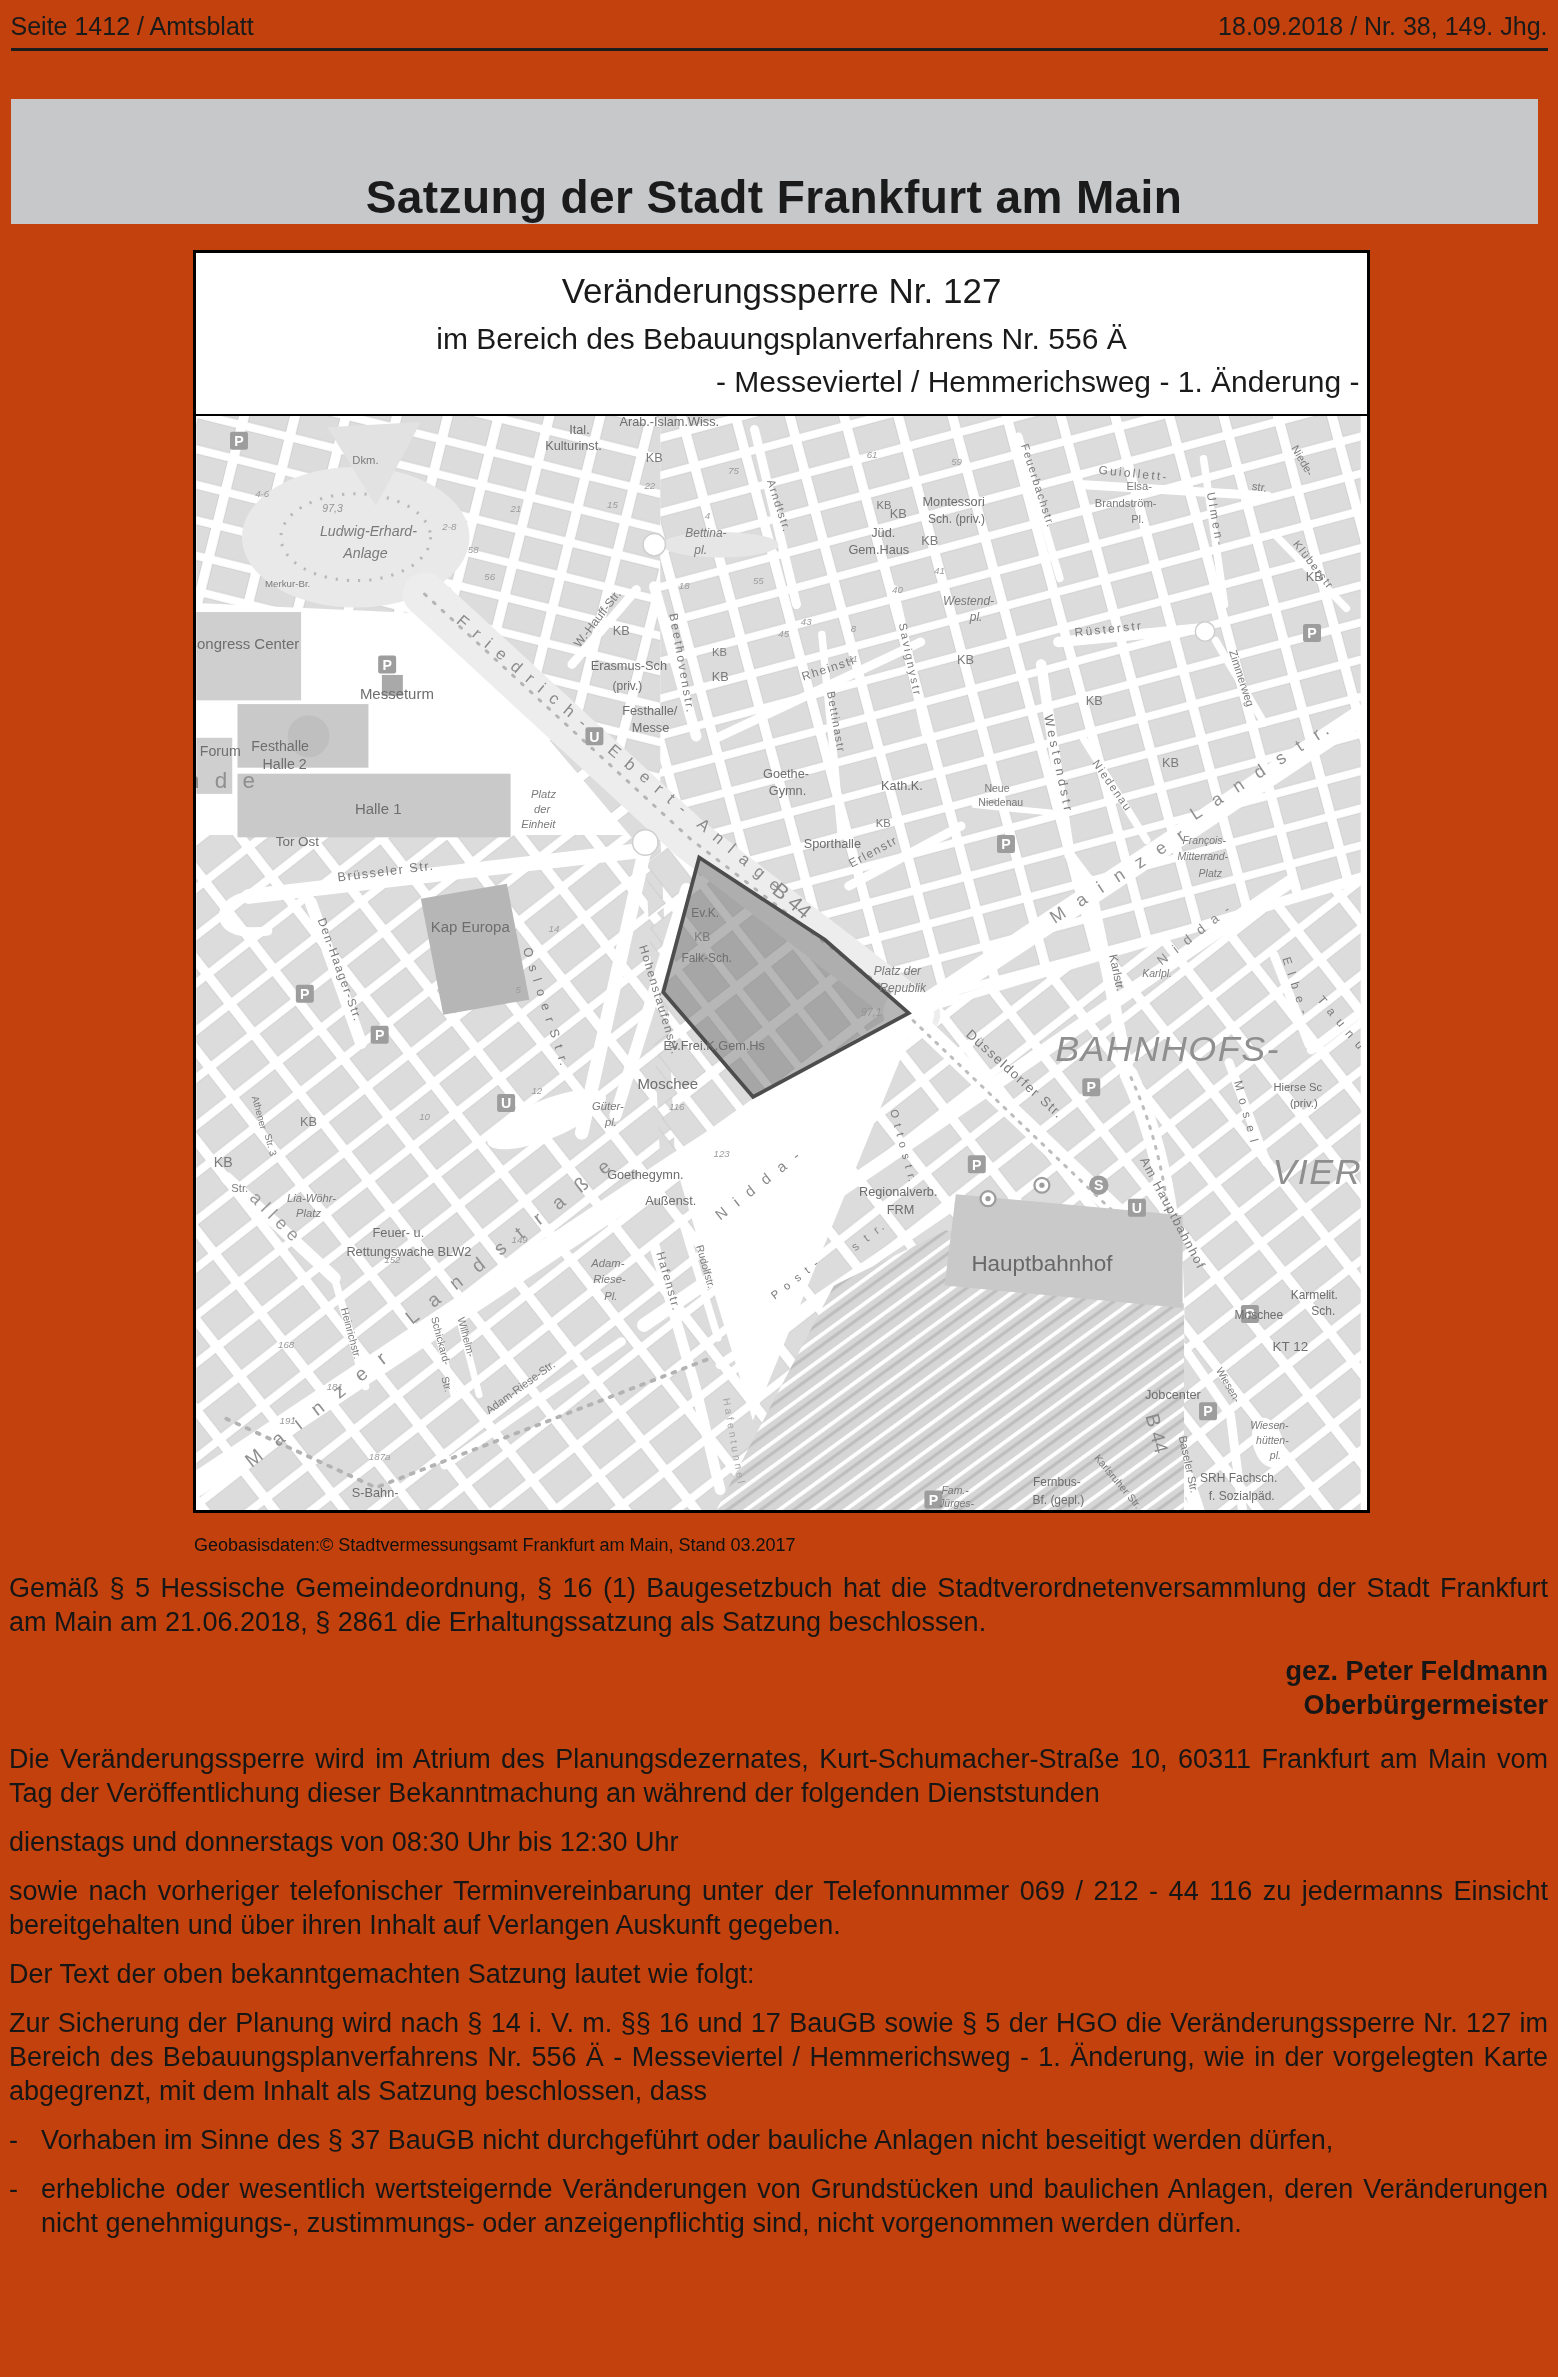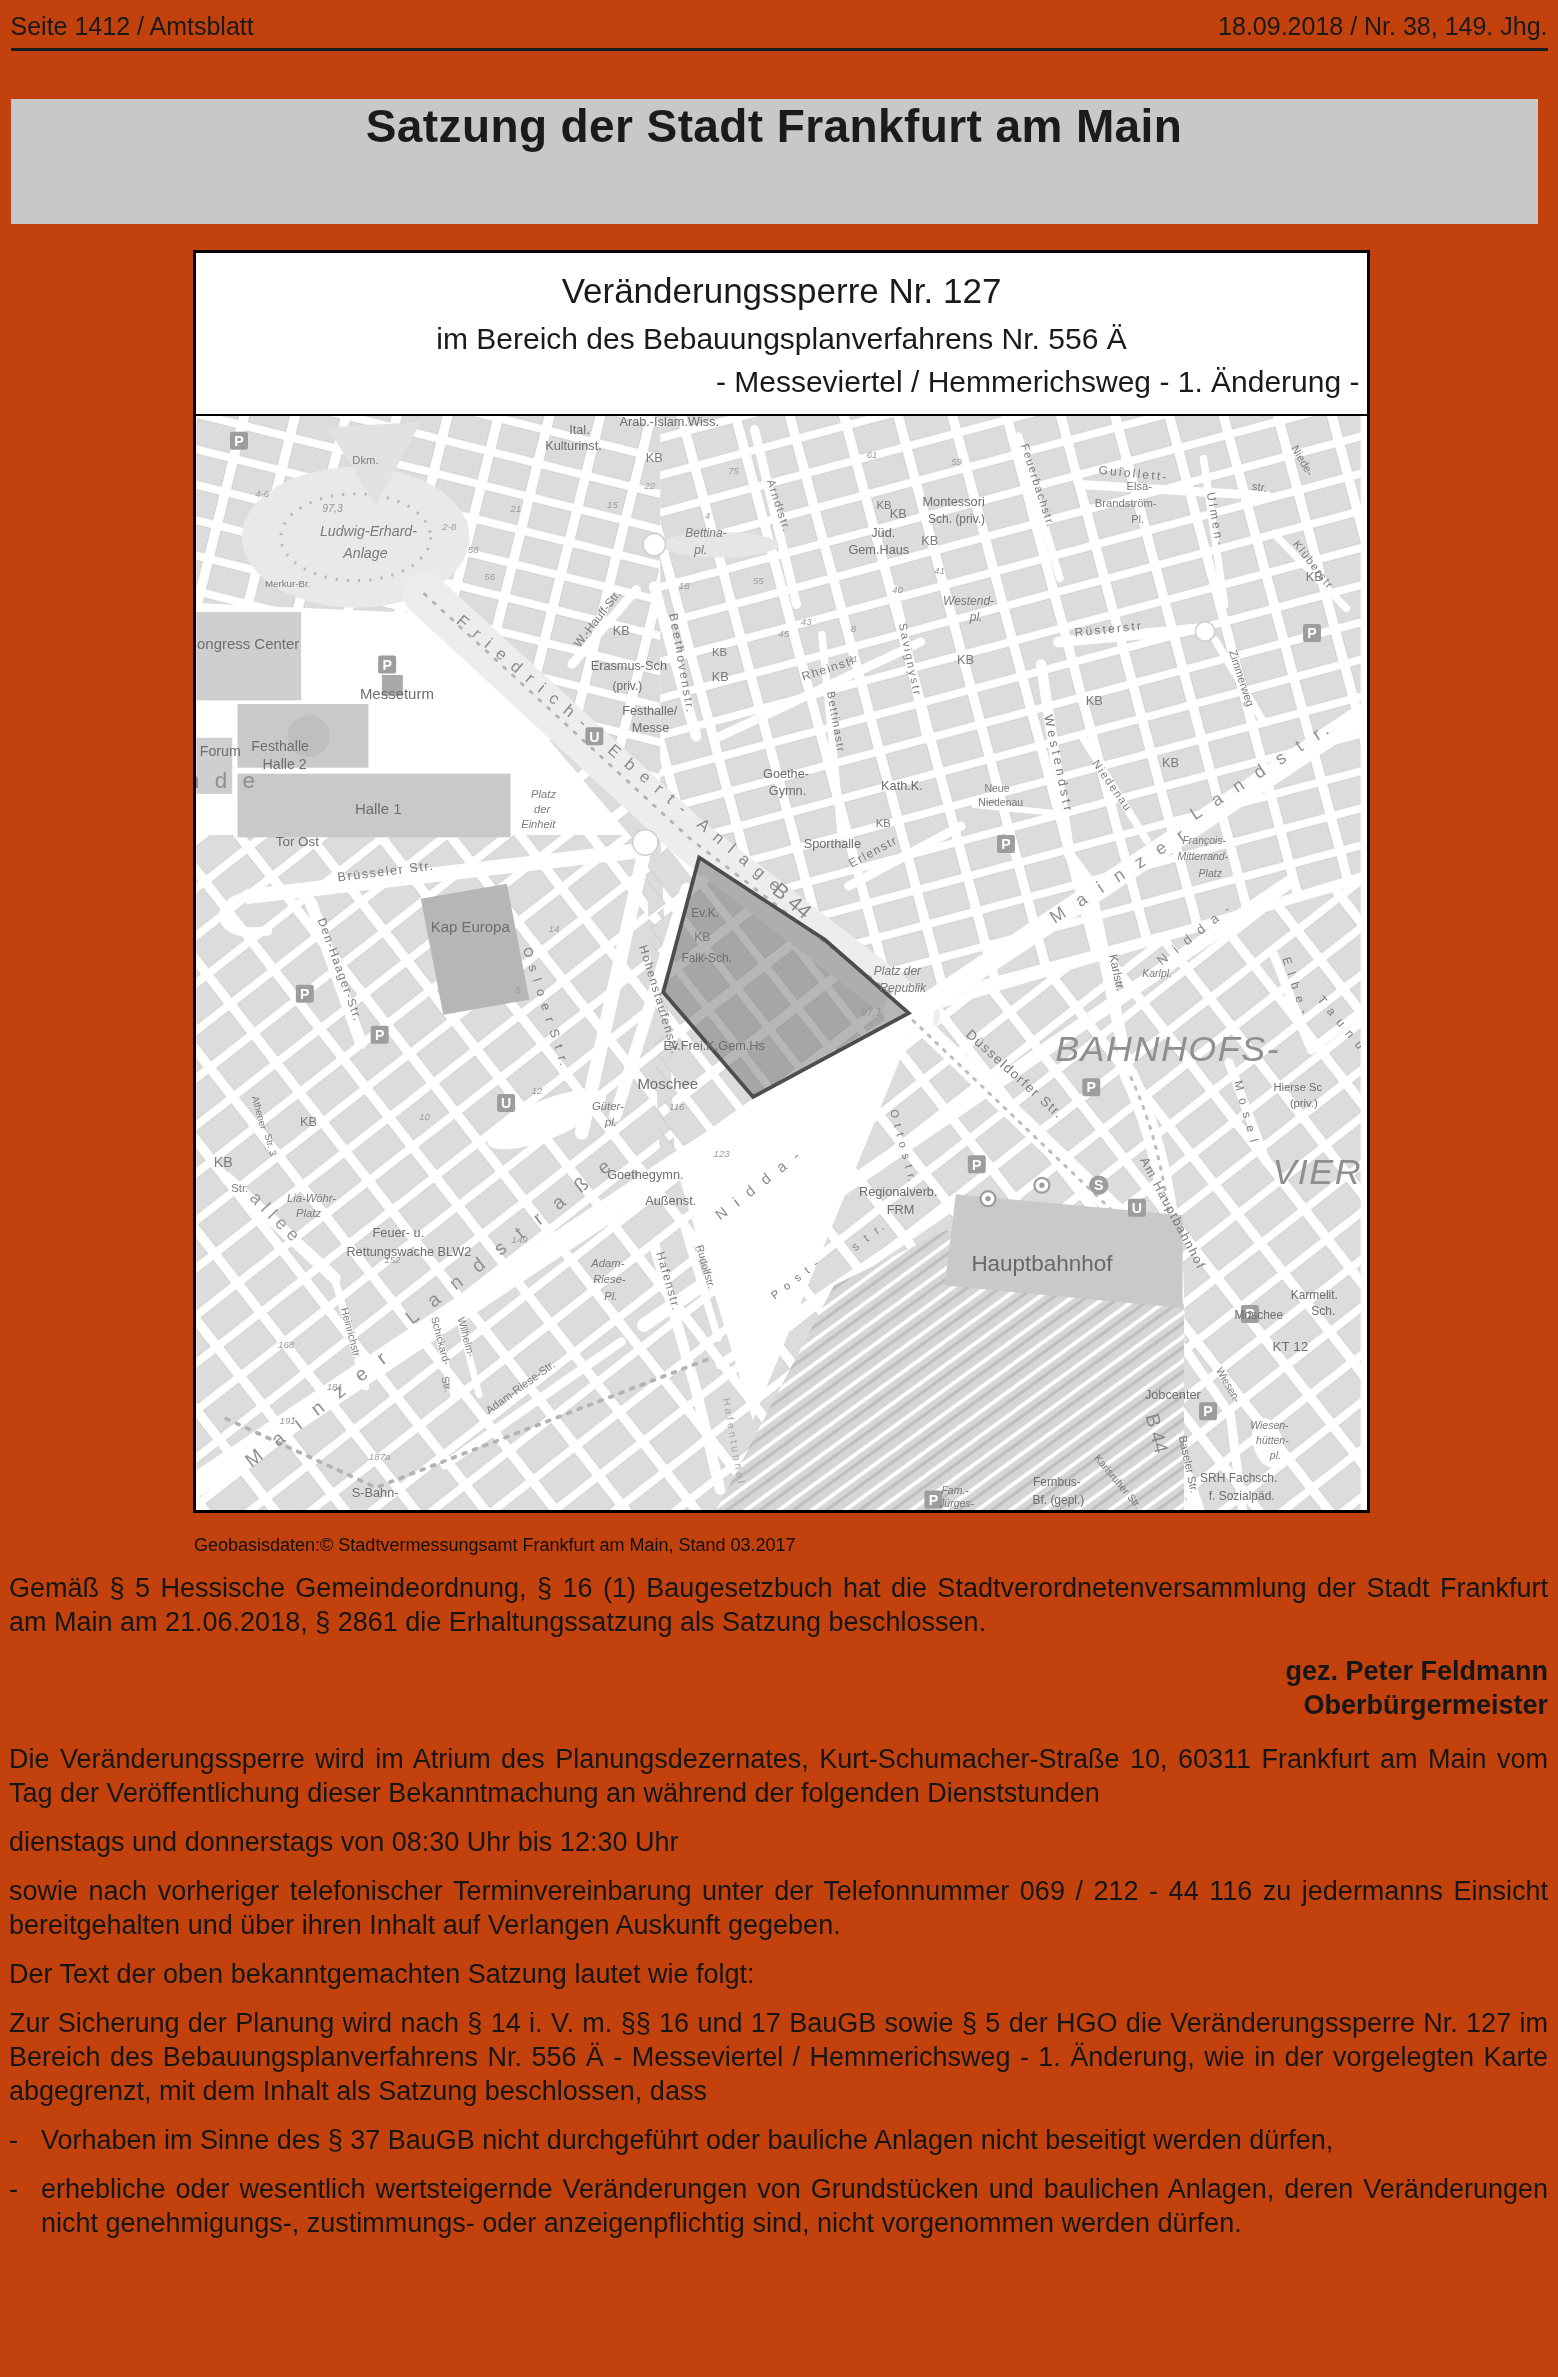--- a/index.html
+++ b/index.html
@@ -3,21 +3,21 @@
 <meta charset="utf-8">
 <style>
   html,body{margin:0;padding:0;background:#ffffff;}
   .page{position:relative;width:1558px;height:2377px;background:#c2410c;
         font-family:"Liberation Sans", sans-serif;color:#1a1a1a;overflow:hidden;}
   .hdr{position:absolute;top:12px;left:10.5px;right:10.5px;font-size:25px;}
   .hdr-left{position:absolute;left:0;top:0;}
   .hdr-right{position:absolute;right:0;top:0;}
   .hdr-rule{position:absolute;top:48px;left:10.5px;right:10.5px;height:3px;background:#1c1c1c;}
   .banner{position:absolute;top:99px;left:10.5px;width:1527px;height:125px;background:#c6c8ca;
-          display:flex;align-items:flex-start;justify-content:center;}
+          display:flex;align-items:flex-end;justify-content:center;}
   .banner-title{font-size:46px;font-weight:bold;color:#1b1b1b;letter-spacing:0.4px;}
   .notice-box{position:absolute;top:250px;left:193px;width:1171px;border:3px solid #000;background:#fff;}
   .nb-titles{padding:13.5px 7.5px 15px;text-align:center;border-radius:32px;}
   .nb-t1{font-size:35px;margin:4.5px 0 10.5px;}
   .nb-t2{font-size:30px;margin:0 0 9px;}
   .nb-t3{font-size:30px;margin:0;text-align:right;}
   .map-wrap{border-top:2.3px solid #000;font-size:0;}
   .caption{position:absolute;top:1535px;left:194px;font-size:18px;color:#111;}
   .bodytext{position:absolute;top:1571px;left:9px;width:1539px;font-size:27px;line-height:34px;
             text-align:justify;color:#161616;}

